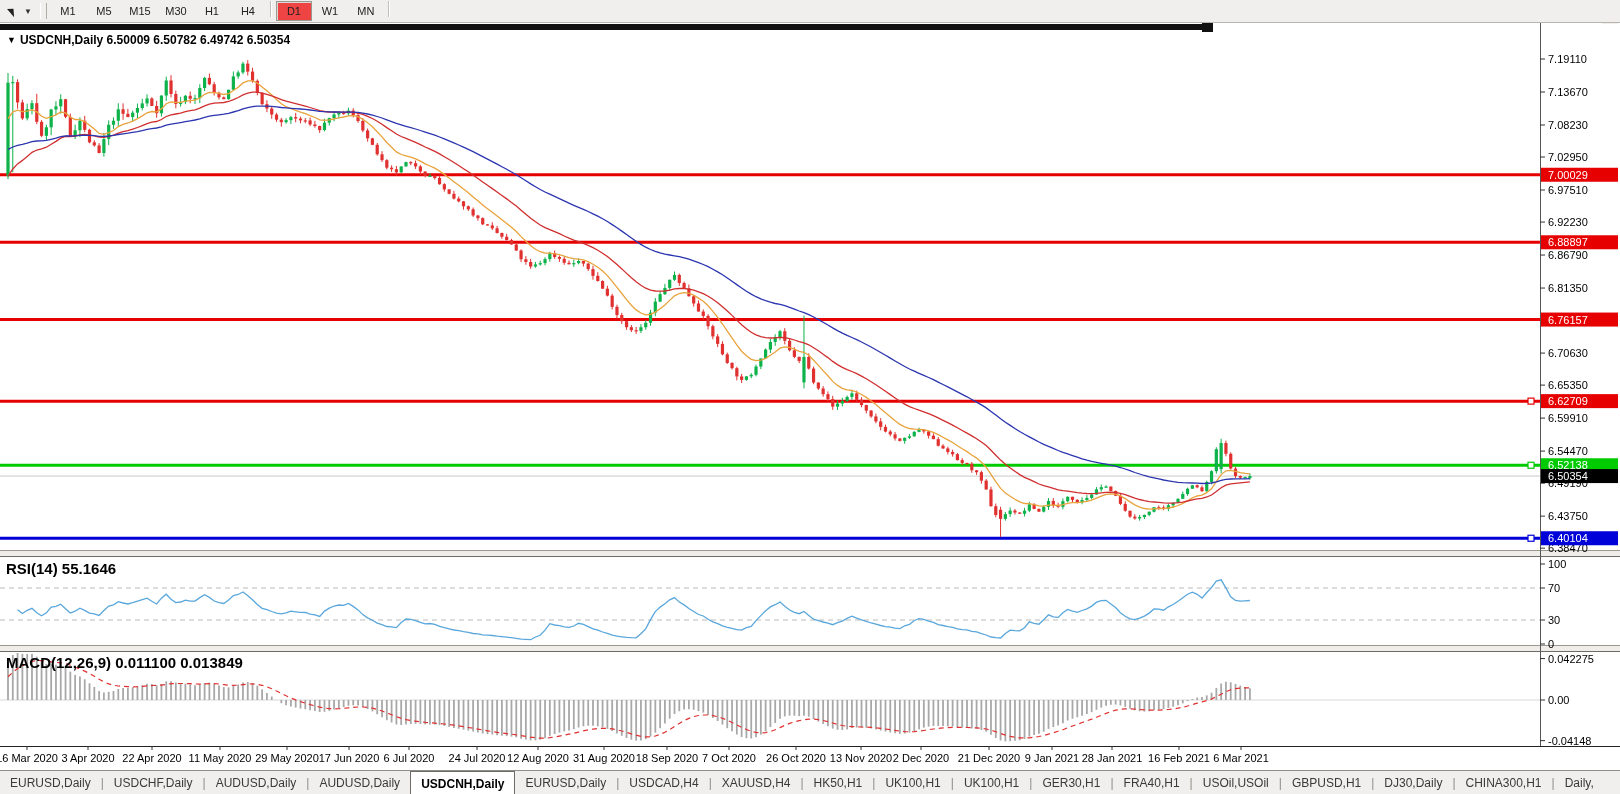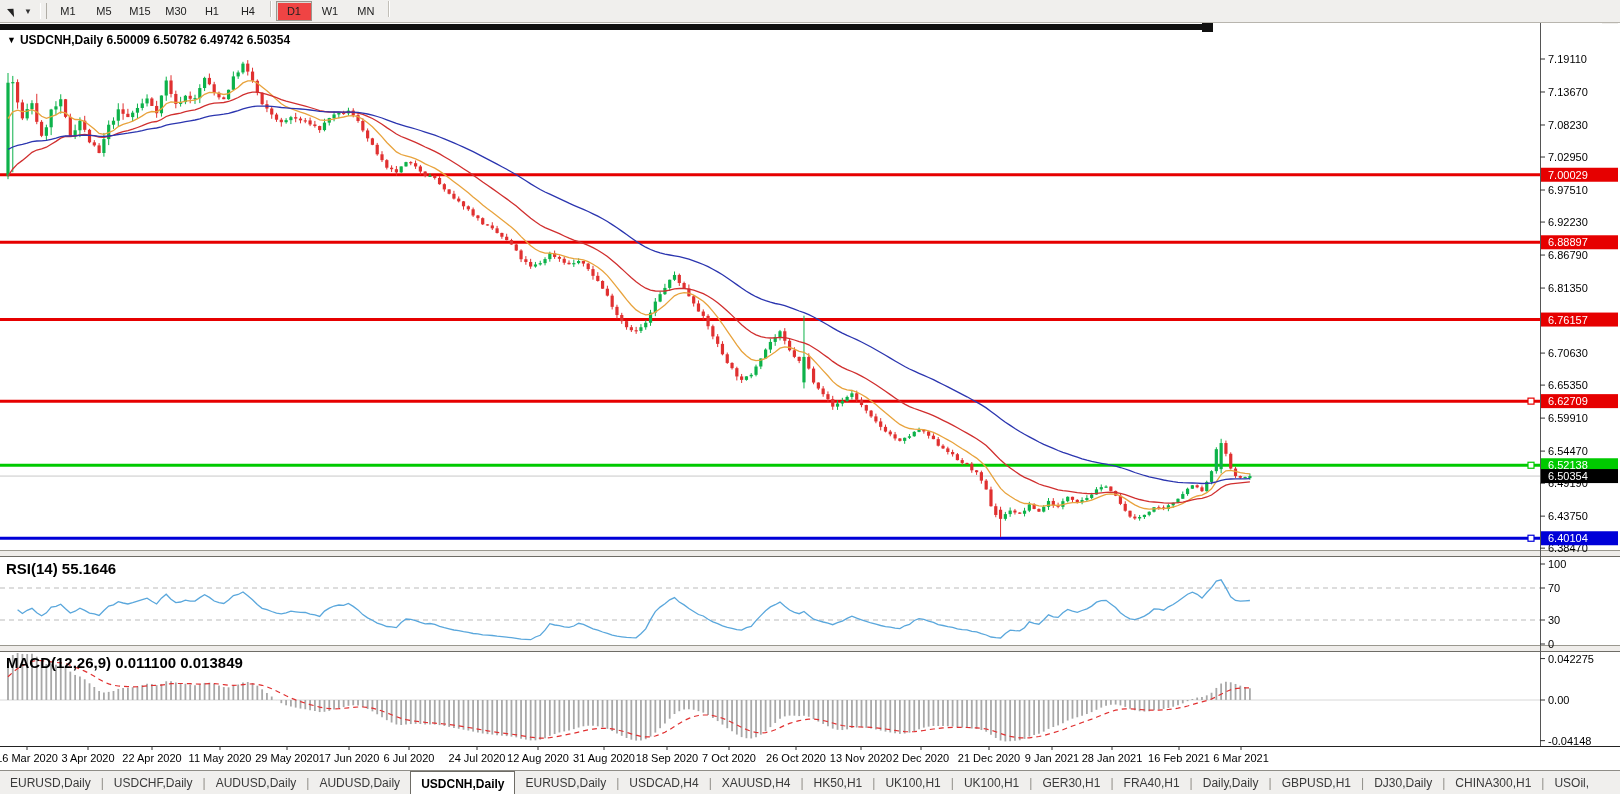--- a/index.html
+++ b/index.html
@@ -999,23 +999,23 @@
     <div class="tab">HK50,H1</div>
     <div class="tab-sep">|</div>
     <div class="tab">UK100,H1</div>
     <div class="tab-sep">|</div>
     <div class="tab">UK100,H1</div>
     <div class="tab-sep">|</div>
     <div class="tab">GER30,H1</div>
     <div class="tab-sep">|</div>
     <div class="tab">FRA40,H1</div>
     <div class="tab-sep">|</div>
-    <div class="tab">Daily,Daily</div>
+    <div class="tab">USOil,USOil</div>
     <div class="tab-sep">|</div>
     <div class="tab">GBPUSD,H1</div>
     <div class="tab-sep">|</div>
     <div class="tab">DJ30,Daily</div>
     <div class="tab-sep">|</div>
     <div class="tab">CHINA300,H1</div>
     <div class="tab-sep">|</div>
-    <div class="tab">USOil,</div>
+    <div class="tab">Daily,</div>
   </div>
 <div id="tab-scroll-right">▶</div>
 
 </body></html>

